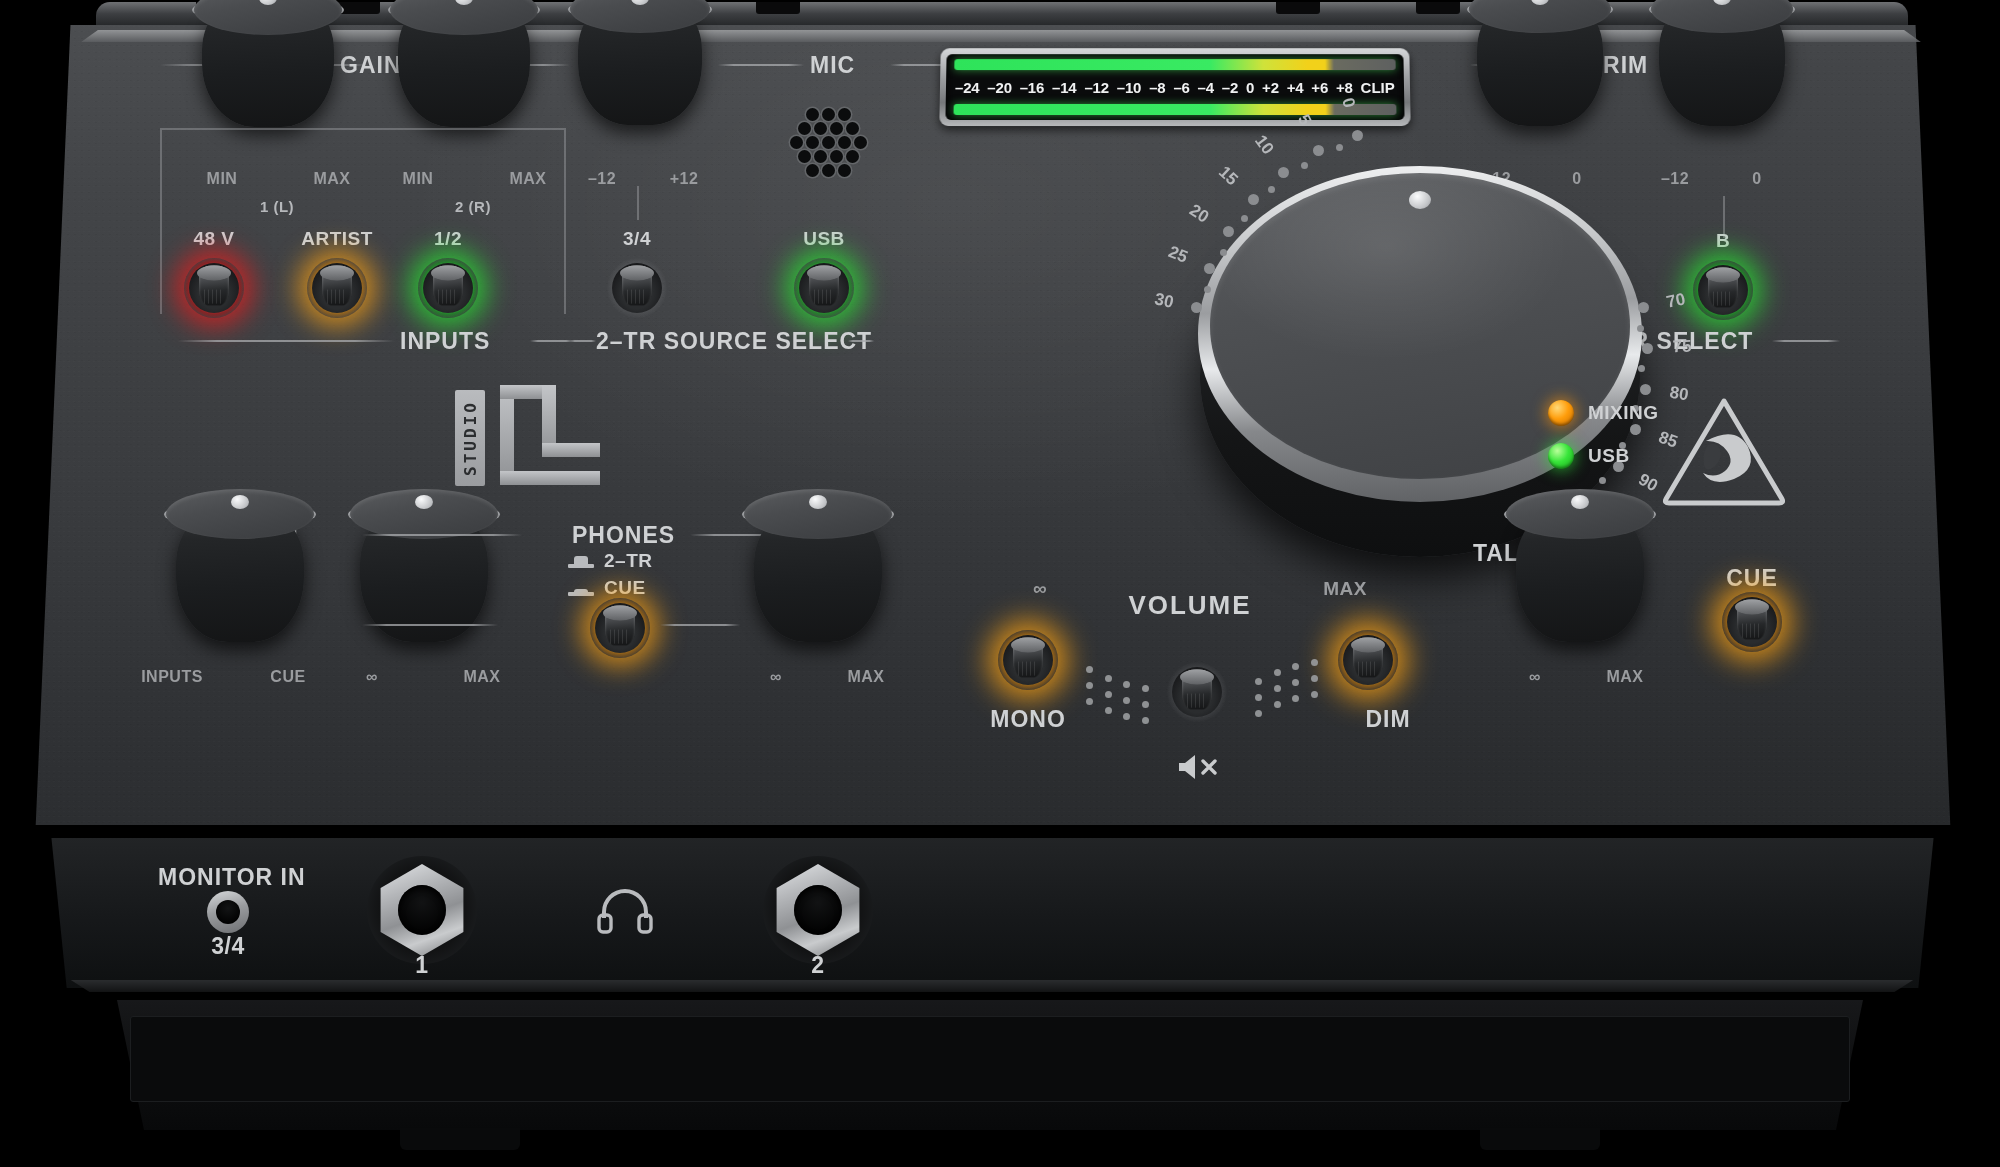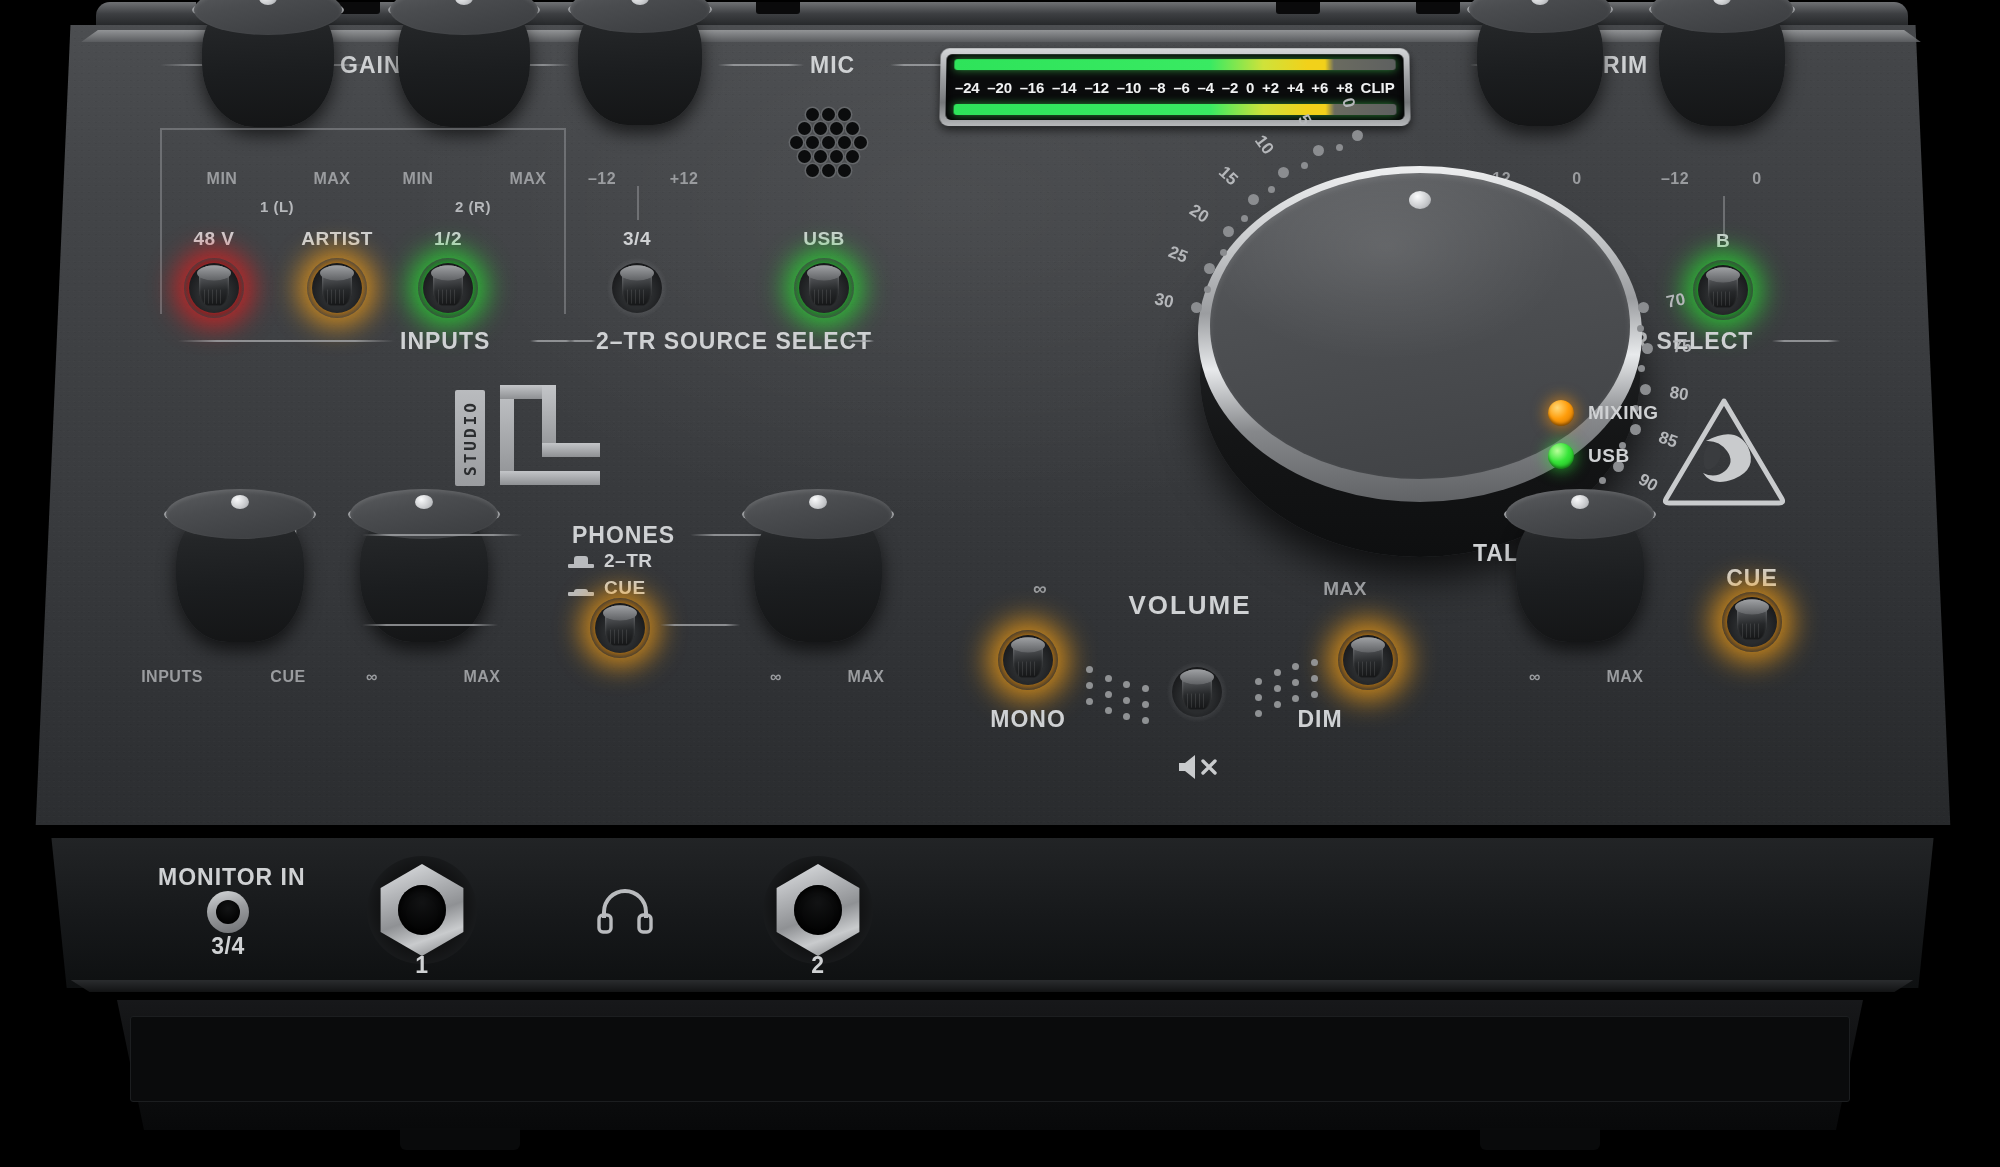--- a/index.html
+++ b/index.html
@@ -596,21 +596,21 @@
     <path d="M4 11 h6 L20 3 v24 L10 19 H4 Z" fill="#c9cbcd"></path>
     <path d="M28 9 l12 12 M40 9 l-12 12" stroke="#c9cbcd" stroke-width="3.4" stroke-linecap="round"></path>
   </svg>
 
   <div class="btn" style="left:1368px; top:660px;">
     <div class="halo" style="box-shadow:0 0 28px 10px rgba(248,160,20,.8); background:radial-gradient(circle,#ffab1e 38%,rgba(200,120,5,.55) 62%,rgba(0,0,0,0) 76%);"></div>
     <div class="base-ring"></div>
       <div class="stem"></div>
       <div class="topcap"></div>
   </div>
-  <div class="lbl big ctr" style="left:1320px; top:706px;text-align:center;">DIM</div>
+  <div class="lbl big ctr" style="left:1388px; top:706px;text-align:center;">DIM</div>
 
   <div id="arc-left">
       <div class="arcdot" style="left: 1086.4px; top: 665.927px;"></div>
       <div class="arcdot" style="left: 1086.4px; top: 681.927px;"></div>
       <div class="arcdot" style="left: 1086.4px; top: 697.927px;"></div>
       <div class="arcdot" style="left: 1104.8px; top: 674.506px;"></div>
       <div class="arcdot" style="left: 1104.8px; top: 690.506px;"></div>
       <div class="arcdot" style="left: 1104.8px; top: 706.506px;"></div>
       <div class="arcdot" style="left: 1123.2px; top: 680.906px;"></div>
       <div class="arcdot" style="left: 1123.2px; top: 696.906px;"></div>

